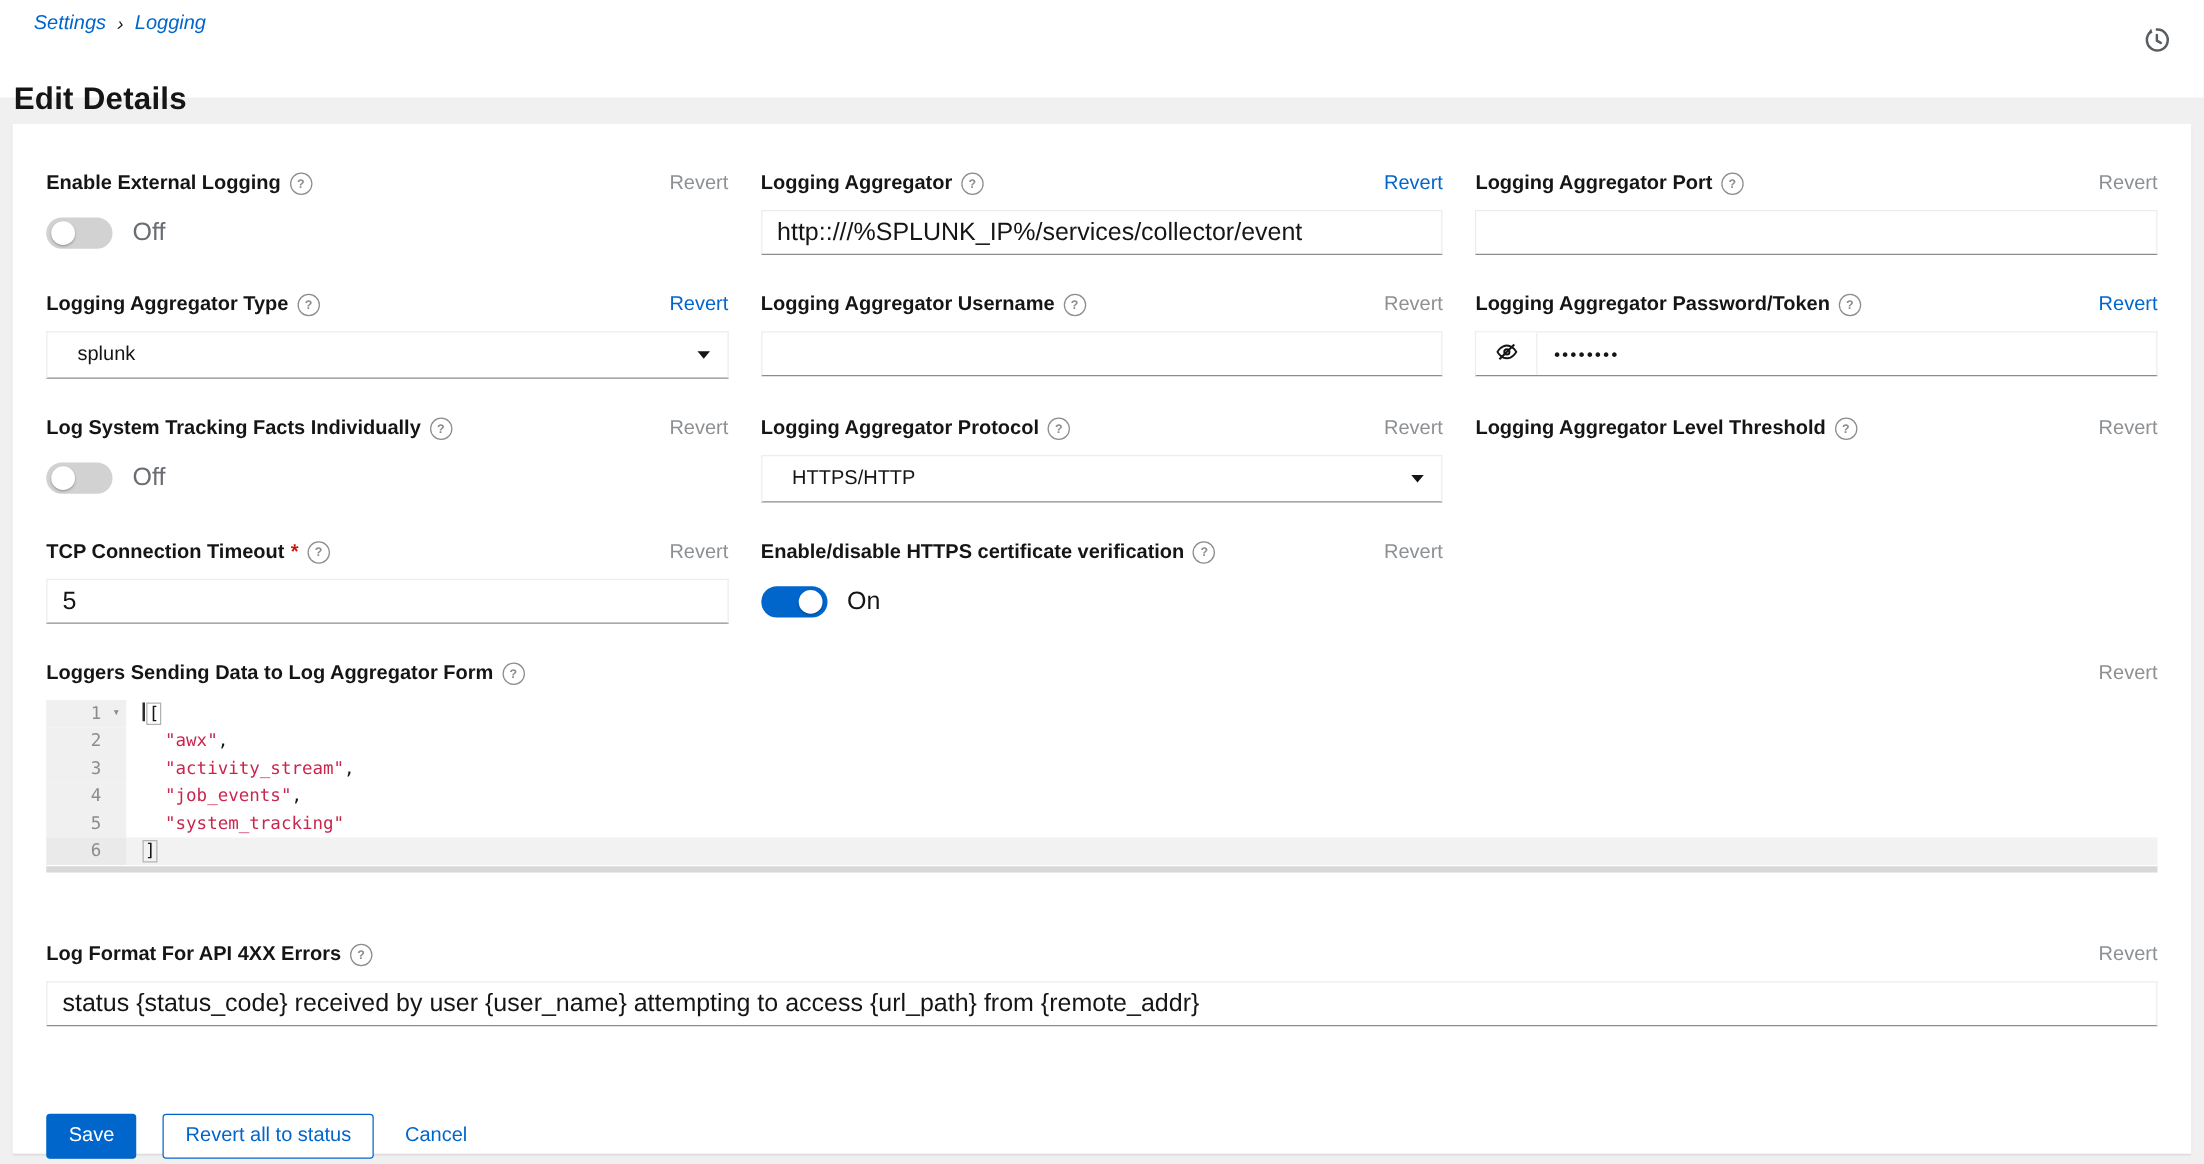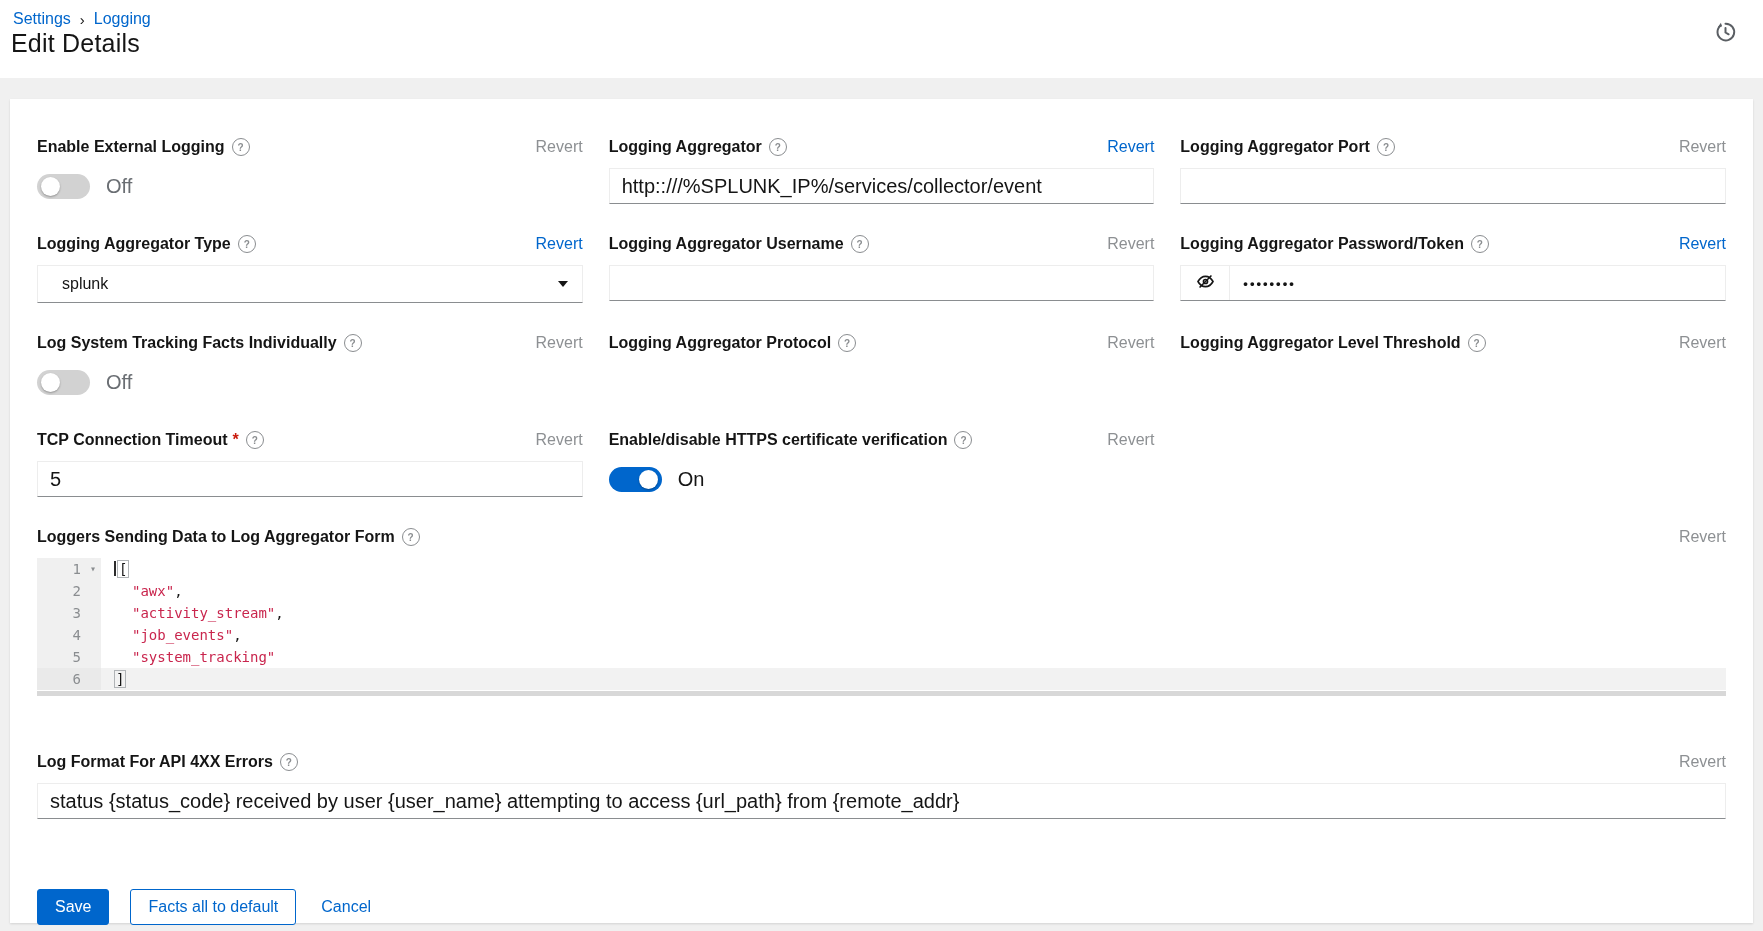--- a/index.html
+++ b/index.html
@@ -1,21 +1,21 @@
 <!DOCTYPE html>
 <html><head>
 <meta charset="utf-8">
 <style>
   html,body{margin:0;padding:0;background:#f0f0f0;width:1763px;height:931px;overflow:hidden;
     font-family:"Liberation Sans",sans-serif;color:#151515;-webkit-font-smoothing:antialiased;}
   .page-header{background:#ffffff;height:78px;position:relative;padding:0;}
-  .breadcrumb{position:absolute;left:13px;top:10px;font-size:16px;display:flex;align-items:center;gap:9px;}
+  .breadcrumb{position:absolute;left:27px;top:10px;font-size:16px;display:flex;align-items:center;gap:9px;font-style:italic;}
   .breadcrumb a{color:#0066cc;text-decoration:none;cursor:pointer;}
   .crumb-sep{color:#151515;font-size:15px;}
-  .page-title{position:absolute;left:11px;top:12px;font-size:25px;font-weight:400;letter-spacing:.2px;}
+  .page-title{position:absolute;left:11px;top:48px;font-size:25px;font-weight:700;letter-spacing:.2px;}
   .history-btn{position:absolute;right:24px;top:18px;background:none;border:none;cursor:pointer;padding:2px;}
 
   .card{background:#ffffff;margin:21px 10px 0 10px;height:824px;box-sizing:border-box;
     padding:38px 27px 0 27px;box-shadow:0 1px 2px rgba(3,3,3,.12);}
   .form-grid{display:grid;grid-template-columns:repeat(3,1fr);column-gap:26px;row-gap:30px;}
   .span-all{grid-column:1 / -1;}
 
   .field-head{display:flex;justify-content:space-between;align-items:center;height:20px;margin-bottom:11px;}
   .label{font-size:16px;font-weight:700;display:flex;align-items:center;text-align:right;}
   .required{color:#c9190b;font-weight:700;margin-left:5px;}
@@ -199,20 +199,24 @@
     </div>
 
     <div class="field">
       <div class="field-head">
         <span class="label">
           <span>Logging Aggregator Protocol</span>
           <span class="help-icon">?</span>
         </span>
         <button class="revert disabled">Revert</button>
       </div>
+      <div class="select">
+        <span>HTTPS/HTTP</span>
+        <span class="caret"></span>
+      </div>
     </div>
 
     <div class="field">
       <div class="field-head">
         <span class="label">
           <span>Logging Aggregator Level Threshold</span>
           <span class="help-icon">?</span>
         </span>
         <button class="revert disabled">Revert</button>
       </div>
@@ -289,18 +293,18 @@
           <span>Log Format For API 4XX Errors</span>
           <span class="help-icon">?</span>
         </span>
         <button class="revert disabled">Revert</button>
       </div>
       <input type="text" value="status {status_code} received by user {user_name} attempting to access {url_path} from {remote_addr}" style="">
     </div>
 
     <div class="actions span-all">
       <button class="btn btn-primary">Save</button>
-      <button class="btn btn-secondary">Facts all to default</button>
+      <button class="btn btn-secondary">Revert all to status</button>
       <button class="btn btn-link">Cancel</button>
     </div>
 
   </div>
 </div>
 
 </body></html>

